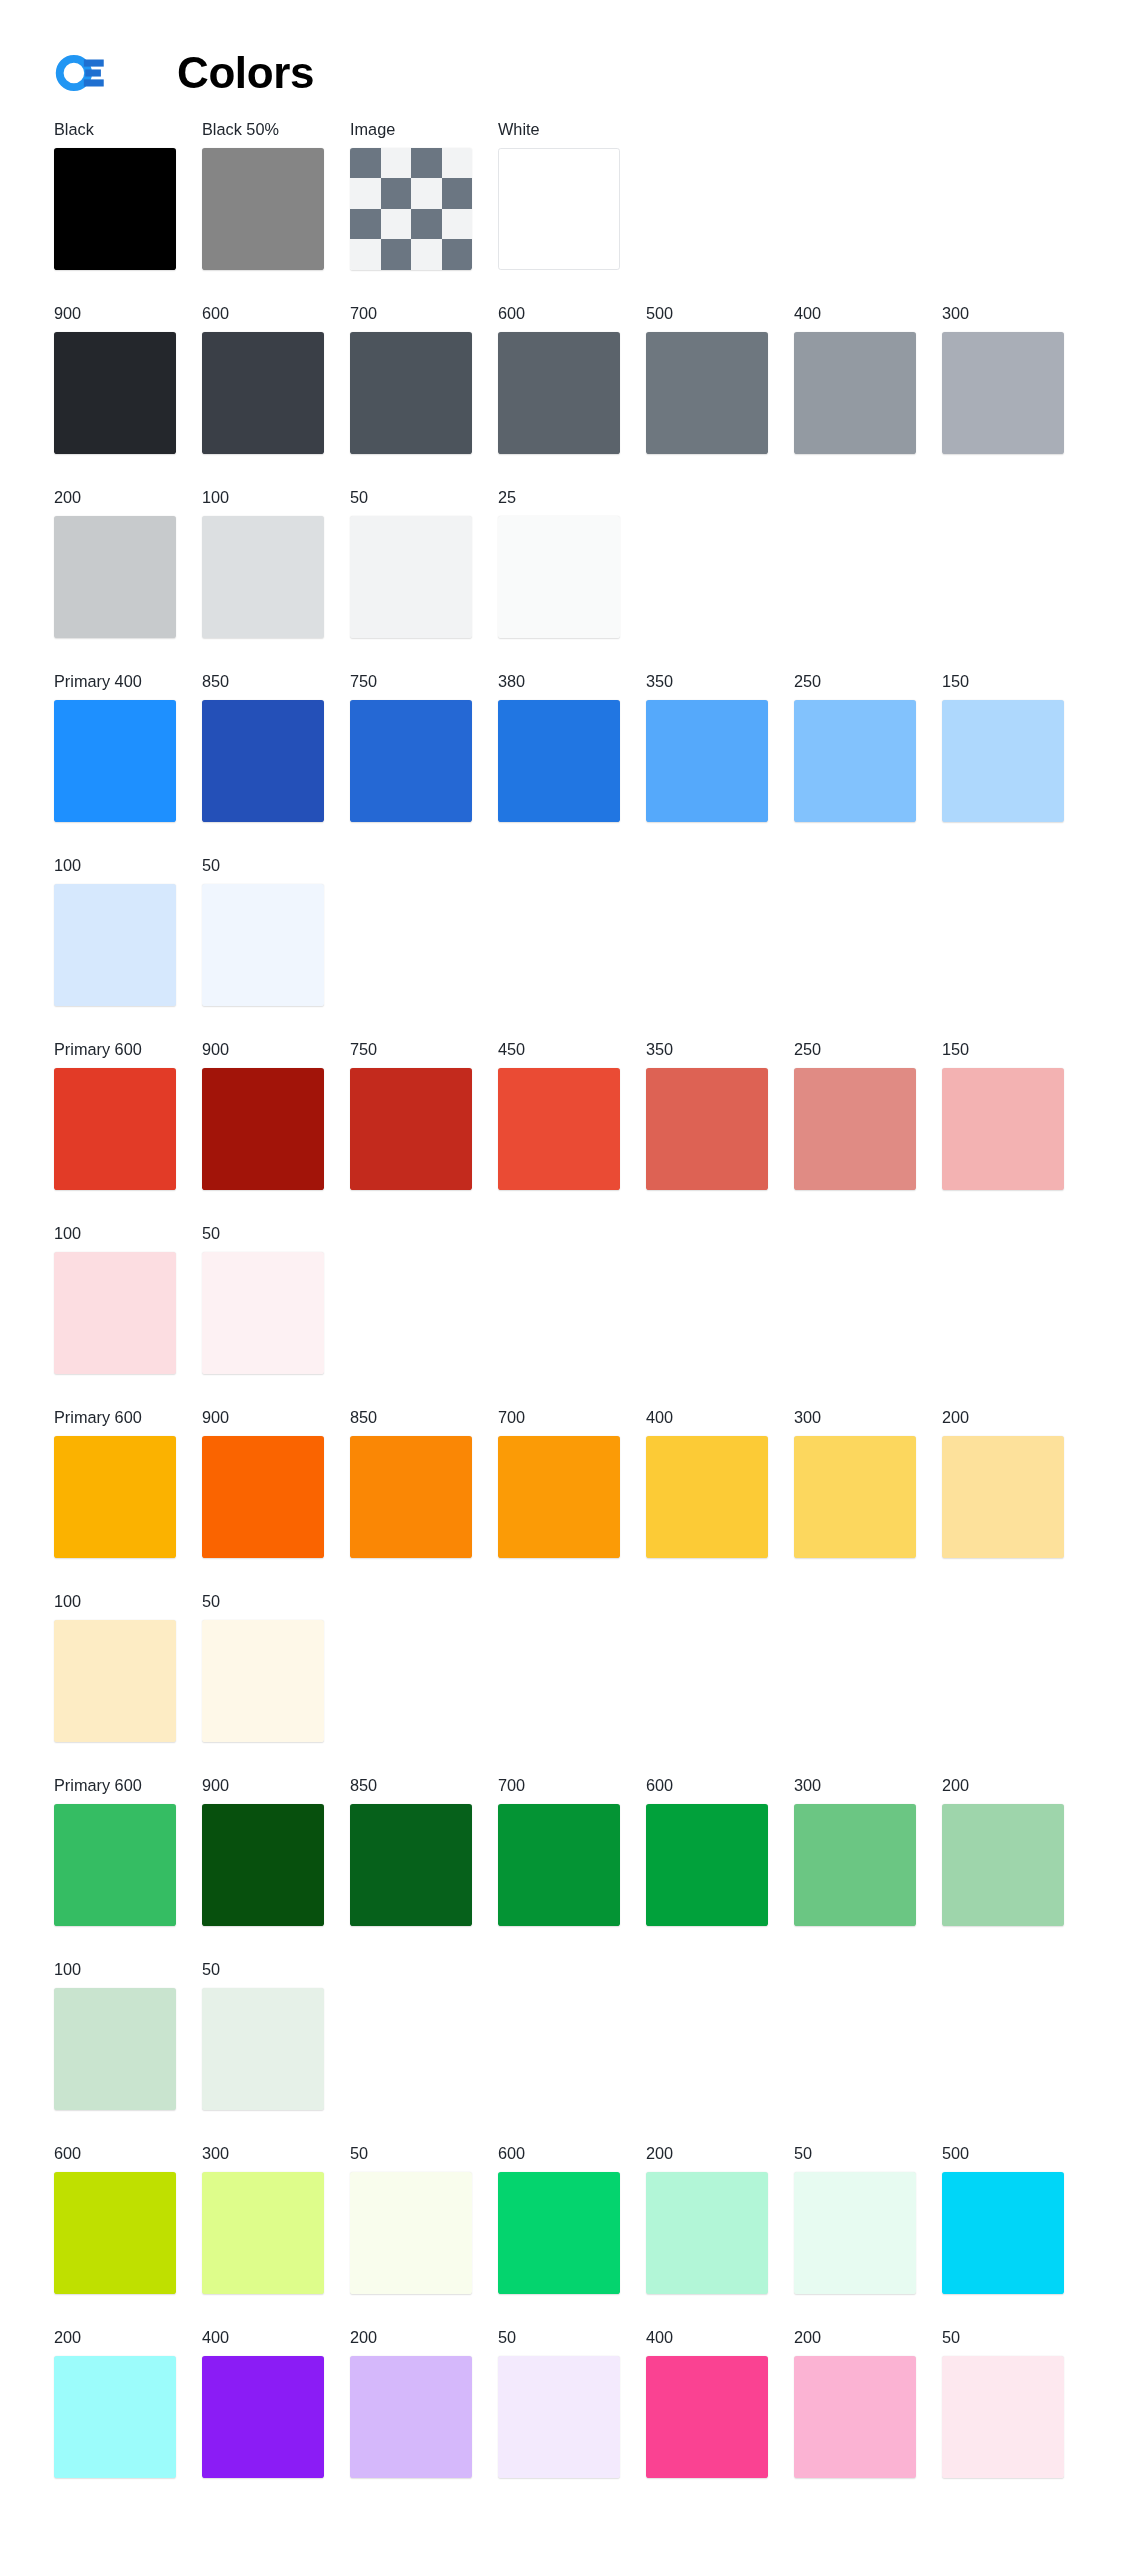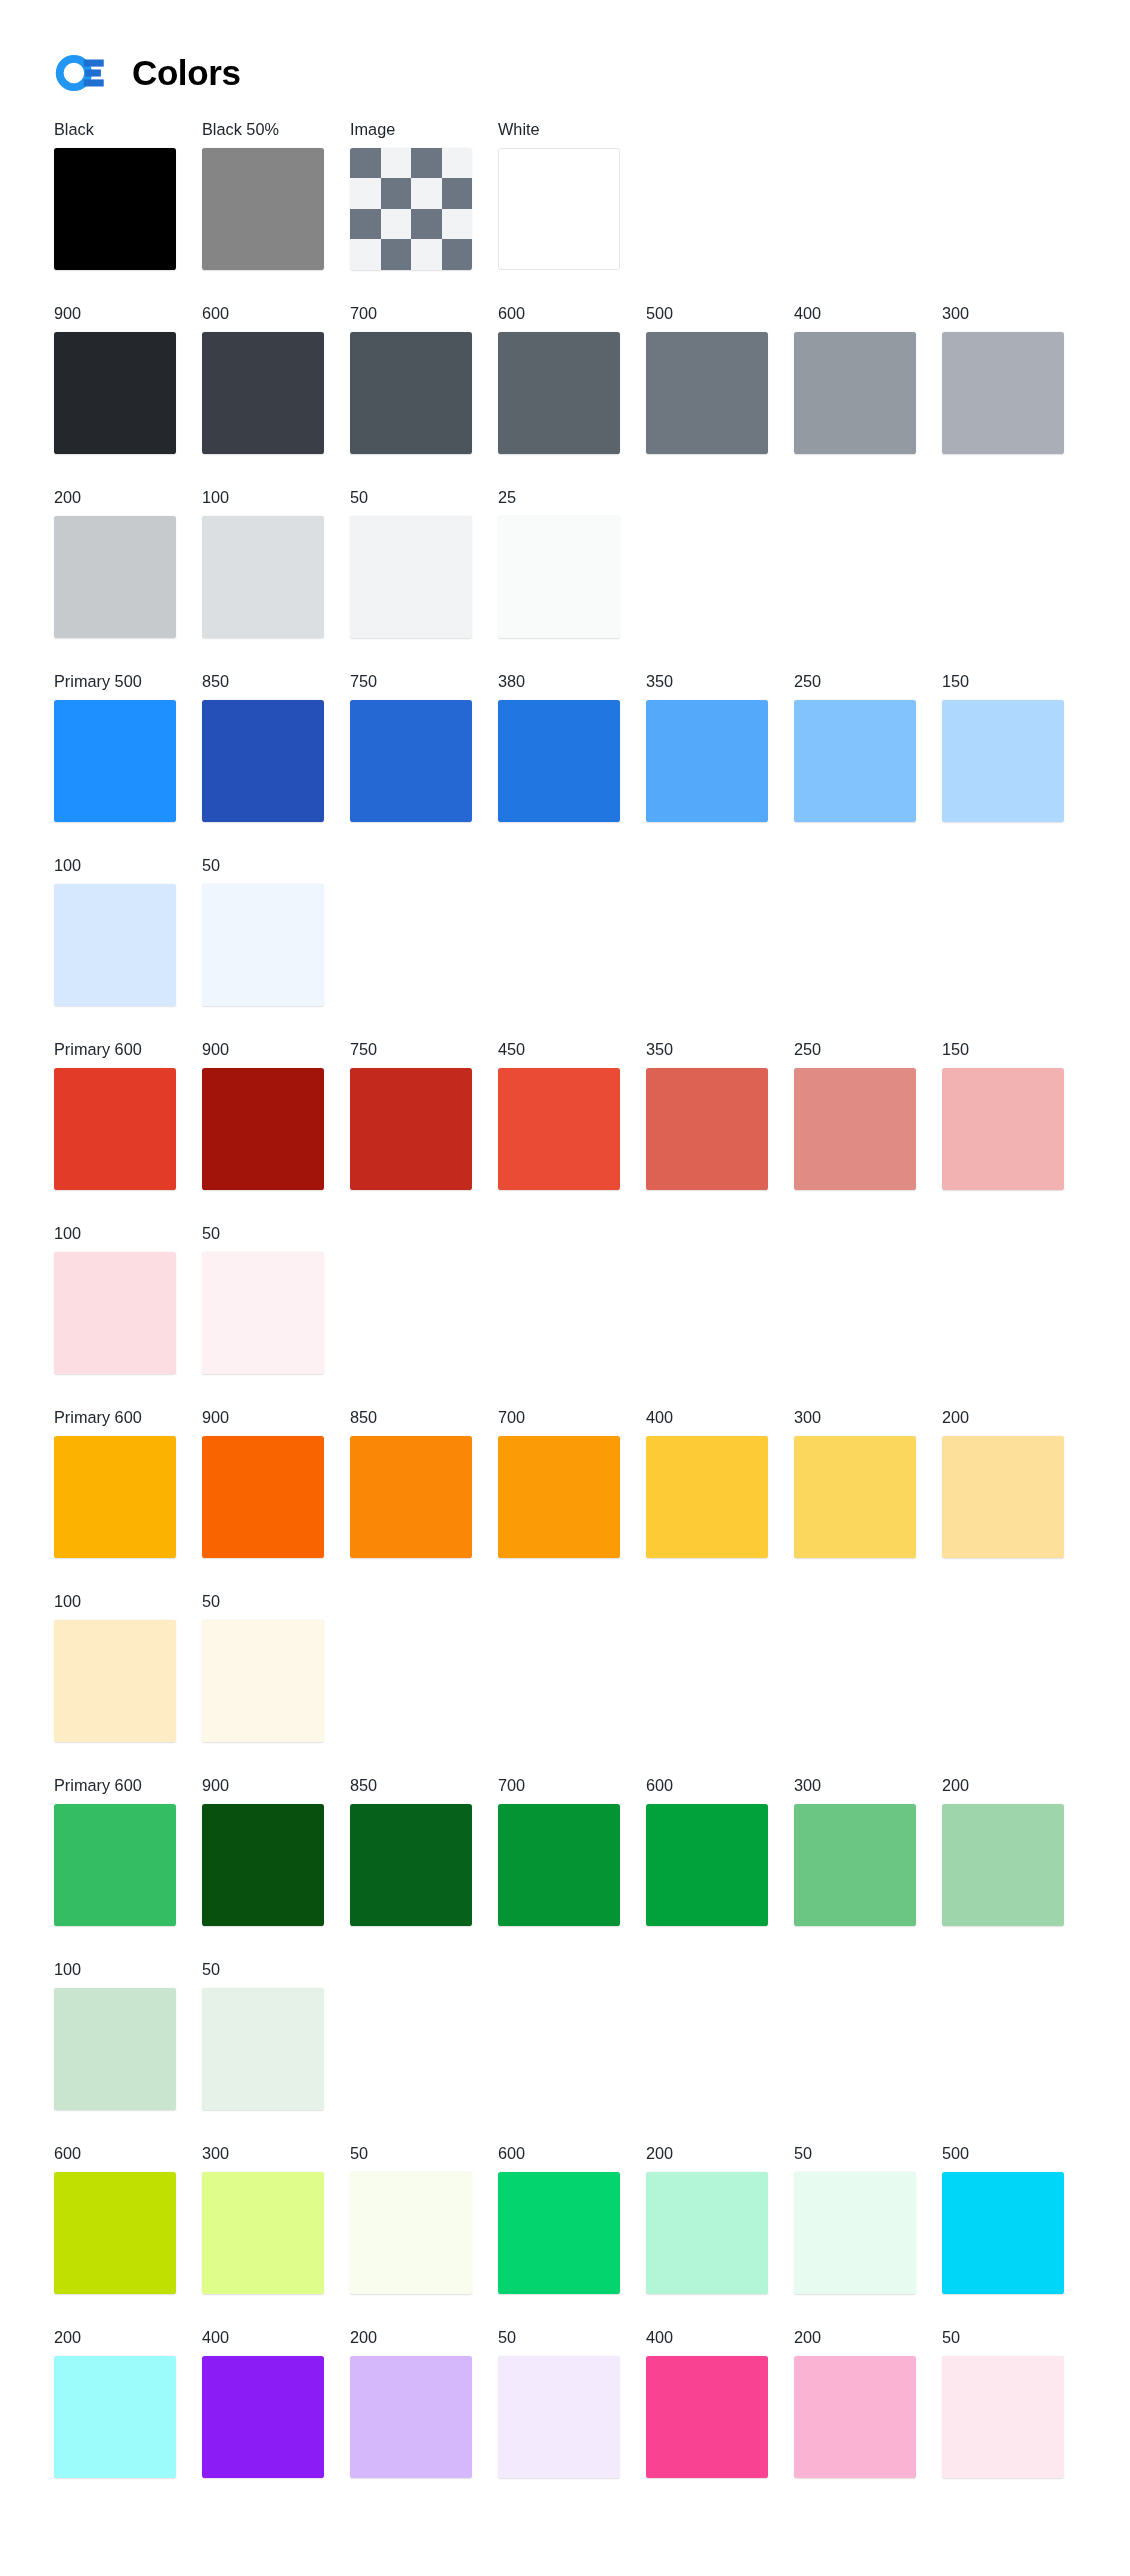--- a/index.html
+++ b/index.html
@@ -25,25 +25,26 @@
   }
   .logo {
     width: 54px;
     height: 54px;
     position: relative;
     flex: 0 0 auto;
     margin-right: 24px;
   }
   .logo svg { display: block; }
   .page-title {
-    font-size: 35px;
+    font-size: 44px;
     font-weight: 700;
     color: #000000;
     letter-spacing: -0.4px;
     line-height: 1;
+    margin-left: 45px;
   }
 
   
   .palette {
     padding: 0 0 0 54px;
   }
   .swatch-row {
     display: flex;
     height: 176px;
     align-items: flex-start;
@@ -186,21 +187,21 @@
       <div class="swatch-cell">
         <div class="swatch-label">25</div>
         <div class="swatch-chip" style="background: rgb(249, 250, 250);"></div>
       </div>
       <div class="swatch-cell empty"></div>
       <div class="swatch-cell empty"></div>
       <div class="swatch-cell empty"></div>
     </div>
     <div class="swatch-row">
       <div class="swatch-cell">
-        <div class="swatch-label">Primary 500</div>
+        <div class="swatch-label">Primary 400</div>
         <div class="swatch-chip" style="background: rgb(30, 144, 255);"></div>
       </div>
       <div class="swatch-cell">
         <div class="swatch-label">850</div>
         <div class="swatch-chip" style="background: rgb(36, 80, 184);"></div>
       </div>
       <div class="swatch-cell">
         <div class="swatch-label">750</div>
         <div class="swatch-chip" style="background: rgb(37, 104, 212);"></div>
       </div>

